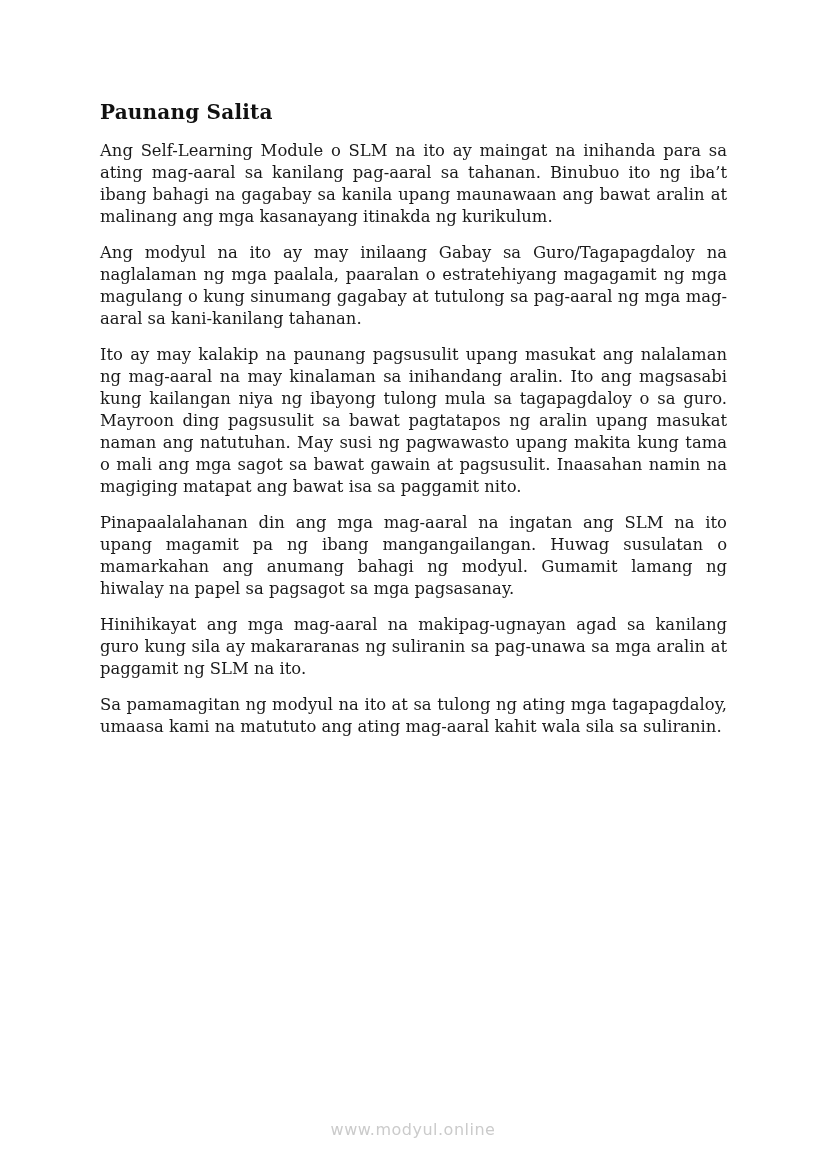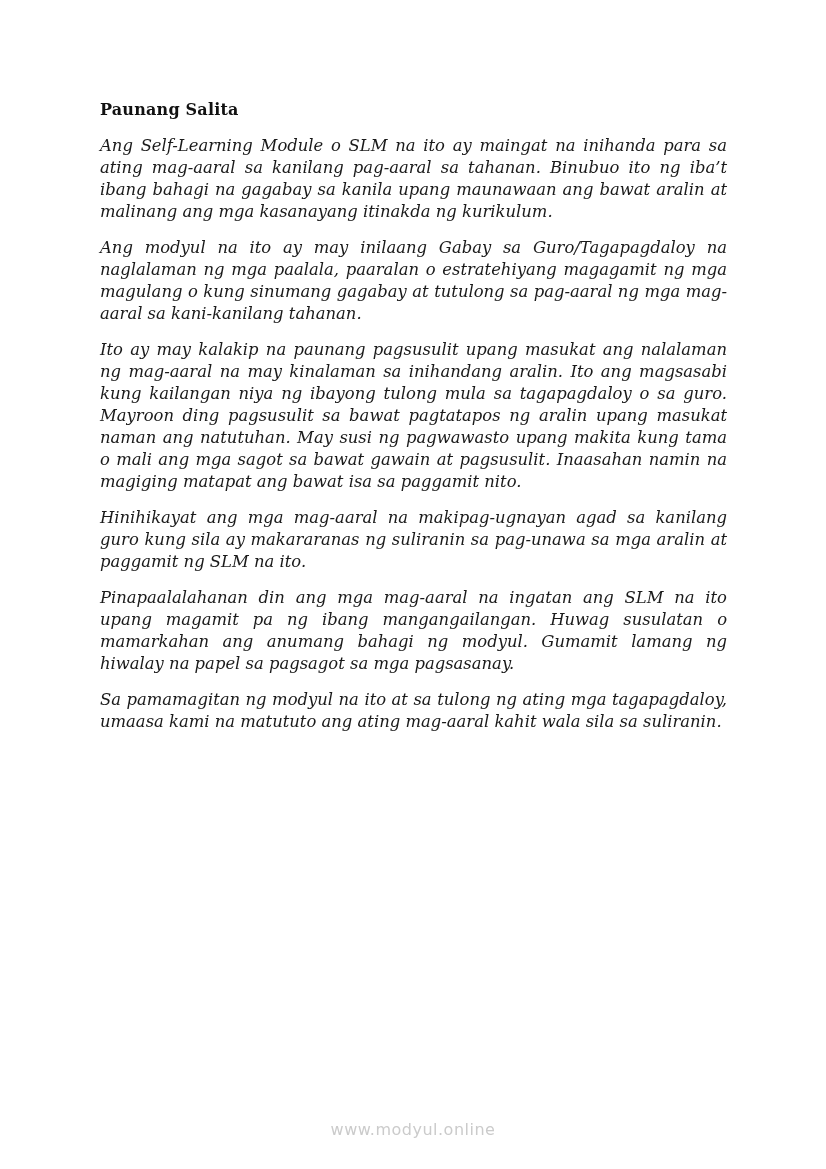--- a/index.html
+++ b/index.html
@@ -15,33 +15,32 @@
     overflow: hidden;
     font-family: "DejaVu Serif", "Liberation Serif", serif;
   }
   .content {
     position: absolute;
     left: 100px;
     top: 100px;
     width: 627px;
   }
   .doc-title {
-    font-size: 16px;
+    font-size: 20px;
     font-weight: bold;
     color: #111111;
     margin: 0 0 16px 0;
     letter-spacing: 0.2px;
   }
   .doc-paragraph {
     font-size: 16.4px;
     line-height: 22px;
     color: #1a1a1a;
     text-align: justify;
     margin: 0 0 14px 0;
-    font-style: italic;
   }
   .watermark {
     position: absolute;
     left: 0;
     top: 1120px;
     width: 100%;
     text-align: center;
     font-family: "DejaVu Sans", "Liberation Sans", sans-serif;
     font-size: 16px;
     color: #cbcbcb;
@@ -50,18 +49,18 @@
 </style>
 </head>
 <body>
 
 <div class="page">
   <div class="content">
     <h1 class="doc-title">Paunang Salita</h1>
     <p class="doc-paragraph">Ang Self-Learning Module o SLM na ito ay maingat na inihanda para sa ating mag-aaral sa kanilang pag-aaral sa tahanan. Binubuo ito ng iba’t ibang bahagi na gagabay sa kanila upang maunawaan ang bawat aralin at malinang ang mga  kasanayang itinakda ng kurikulum.</p>
     <p class="doc-paragraph">Ang modyul na ito ay may inilaang Gabay sa Guro/Tagapagdaloy na naglalaman ng mga paalala, paaralan o estratehiyang magagamit ng mga magulang o kung sinumang  gagabay at tutulong sa pag-aaral ng mga mag-aaral sa kani-kanilang tahanan.</p>
     <p class="doc-paragraph">Ito ay may kalakip na  paunang pagsusulit upang masukat ang nalalaman ng mag-aaral  na may kinalaman sa inihandang aralin. Ito ang magsasabi kung kailangan niya ng  ibayong  tulong mula sa tagapagdaloy o sa guro. Mayroon ding pagsusulit sa bawat pagtatapos ng aralin upang masukat naman ang natutuhan.  May susi ng pagwawasto upang makita kung tama o mali ang mga sagot sa bawat gawain at pagsusulit. Inaasahan namin na magiging matapat ang bawat isa sa  paggamit nito.</p>
+    <p class="doc-paragraph">Pinapaalalahanan din ang mga mag-aaral na ingatan ang SLM na ito upang magamit pa ng ibang mangangailangan. Huwag susulatan o mamarkahan ang anumang bahagi ng modyul. Gumamit lamang ng hiwalay na papel sa pagsagot sa mga pagsasanay.</p>
     <p class="doc-paragraph">Hinihikayat ang mga mag-aaral na makipag-ugnayan agad sa kanilang guro kung sila ay makararanas ng suliranin sa pag-unawa sa mga aralin at paggamit ng SLM na ito.</p>
-    <p class="doc-paragraph">Pinapaalalahanan din ang mga mag-aaral na ingatan ang SLM na ito upang magamit pa ng ibang mangangailangan. Huwag susulatan o mamarkahan ang anumang bahagi ng modyul. Gumamit lamang ng hiwalay na papel sa pagsagot sa mga pagsasanay.</p>
     <p class="doc-paragraph">Sa pamamagitan ng modyul na ito at sa tulong ng ating mga tagapagdaloy, umaasa kami na matututo ang ating mag-aaral kahit wala sila sa suliranin.</p>
   </div>
   <div class="watermark">www.modyul.online</div>
 </div>
 
 </body></html>

